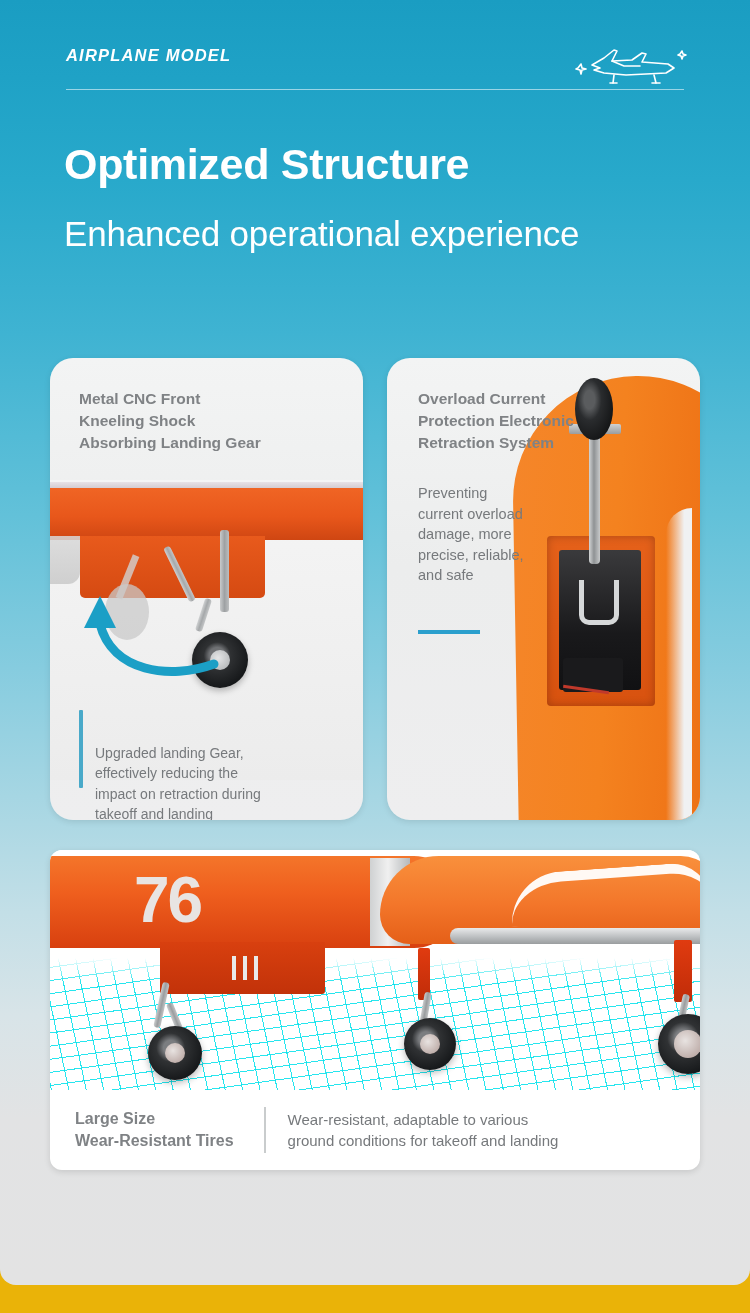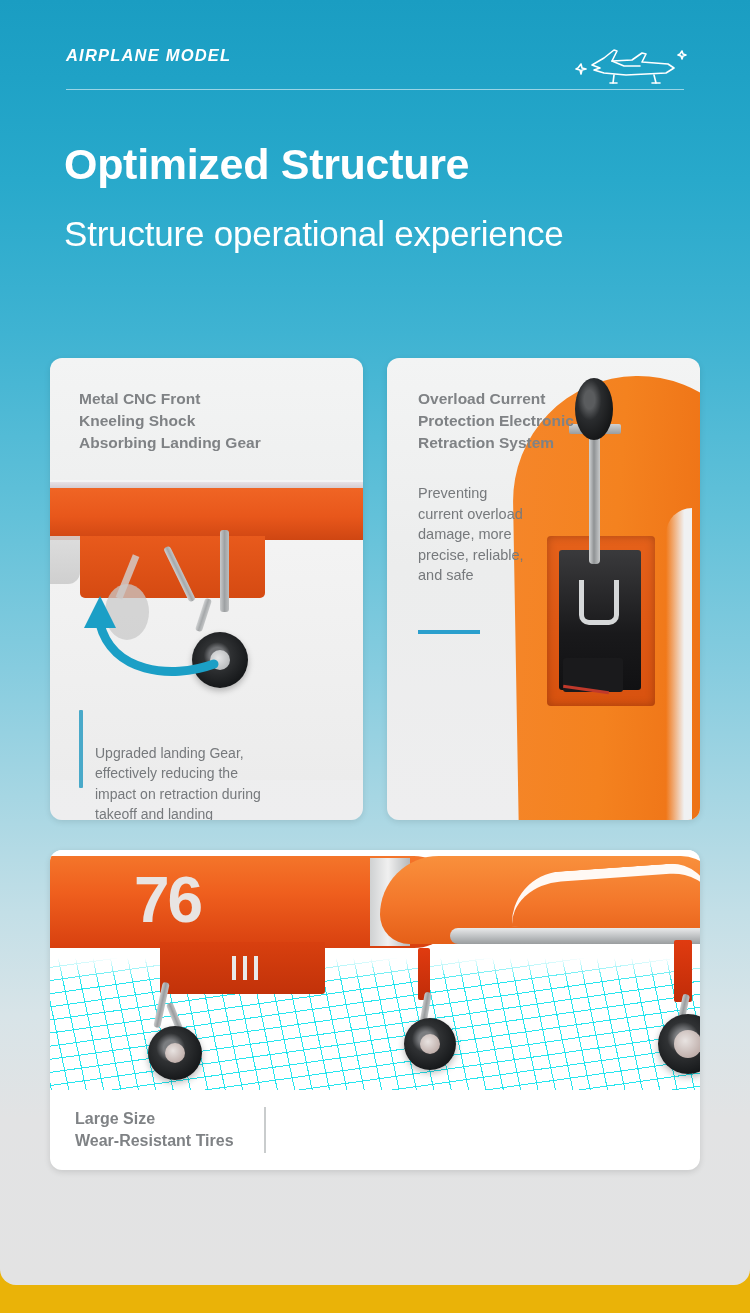--- a/index.html
+++ b/index.html
@@ -85,21 +85,21 @@
     font-size: 35px;
     font-weight: 400;
     line-height: 1.28;
     letter-spacing: -0.2px;
   }
 
   
   .card {
     position: absolute;
     background: linear-gradient(180deg,#f3f4f4 0%, #eceded 45%, #eeeeef 100%);
-    border-radius: 12px;
+    border-radius: 23px;
     overflow: hidden;
     box-shadow: 0 2px 6px rgba(0,0,0,0.10);
   }
   .card-a { left: 50px; top: 358px; width: 313px; height: 462px; }
   .card-b { left: 387px; top: 358px; width: 313px; height: 462px; }
 
   .card-title {
     position: absolute;
     left: 29px; top: 30px;
     width: 264px;
@@ -470,21 +470,21 @@
           <path d="M84 31 L86 39"></path>
           <path d="M82 39 L90 39"></path>
           <path d="M8 24 l3 -4 l1 4 l4 1 l-4 1 l-1 4 l-1 -4 l-4 -1 Z"></path>
           <path d="M110 10 l2 -3 l1 3 l3 1 l-3 1 l-1 3 l-1 -3 l-3 -1 Z"></path>
         </svg>
       </span>
       <div class="rule"></div>
     </div>
 
     <div class="hero-title">Optimized Structure</div>
-    <div class="hero-sub">Structure operational experience</div>
+    <div class="hero-sub">Enhanced operational experience</div>
 
     <div class="card card-a">
       <div class="card-title" style="white-space:pre-line">Metal CNC Front
 Kneeling Shock
 Absorbing Landing Gear</div>
 
       <div class="art-a">
         <div class="fuselage-a-top"></div>
         <div class="fuselage-a"></div>
         <div class="bay-shade"></div>
@@ -567,17 +567,19 @@
           <div class="leg" style="left:30px; top:54px; height:30px; transform:rotate(12deg);"></div>
           <div class="wheel" style="left:8px; top:74px; width:60px; height:60px;"></div>
           <div class="hub" style="left:24px; top:90px; width:28px; height:28px;"></div>
         </div>
       </div>
 
       <div class="card-c-footer">
         <div class="footer-title">Large Size
 Wear-Resistant Tires</div>
         <div class="footer-div"></div>
+        <div class="footer-text">Wear-resistant, adaptable to various
+ground conditions for takeoff and landing</div>
       </div>
     </div>
 
   </div>
 </div>
 
 </body></html>

